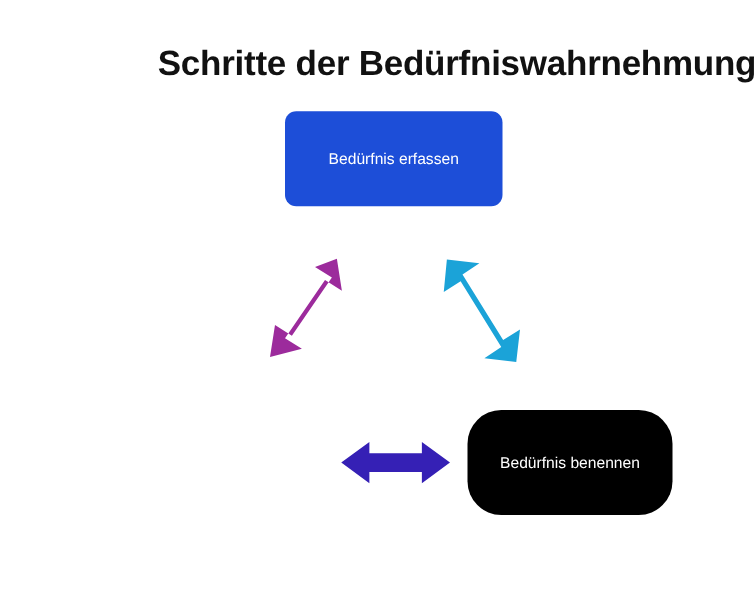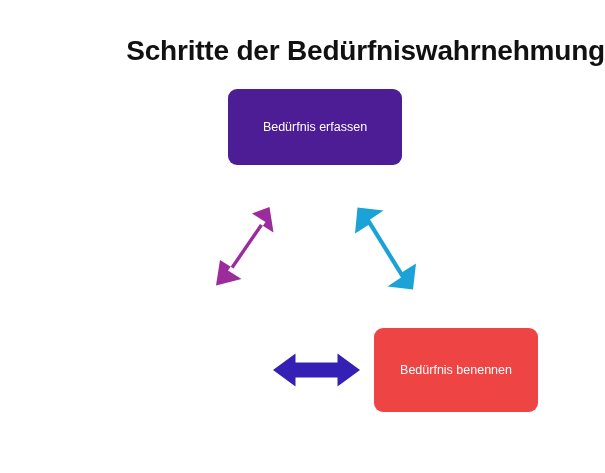--- a/index.html
+++ b/index.html
@@ -112,22 +112,22 @@
 
     <g>
       <polygon fill="#3520b5" points="273.0,370.0 295.5,353.5 295.5,362.5 337.5,362.5 337.5,353.5 360.0,370.0 337.5,386.5 337.5,377.5 295.5,377.5 295.5,386.5"></polygon>
     </g>
   </svg>
 
   <div class="arrow-hit" id="arrow-left-hit"></div>
   <div class="arrow-hit" id="arrow-right-hit"></div>
   <div class="arrow-hit" id="arrow-bottom-hit"></div>
 
-  <div class="node" id="node-erfassen" style="background: #4c1d95; color: rgb(255, 255, 255);">
+  <div class="node" id="node-erfassen" style="background: #1d4ed8; color: rgb(255, 255, 255);">
     <span class="node-label">Bedürfnis erfassen</span>
   </div>
 
 
-  <div class="node" id="node-benennen" style="background: #ef4444; color: rgb(255, 255, 255);">
+  <div class="node" id="node-benennen" style="background: #000000; color: rgb(255, 255, 255); border-radius: 27px;">
     <span class="node-label">Bedürfnis benennen</span>
   </div>
 
 </div>
 
 </body></html>

